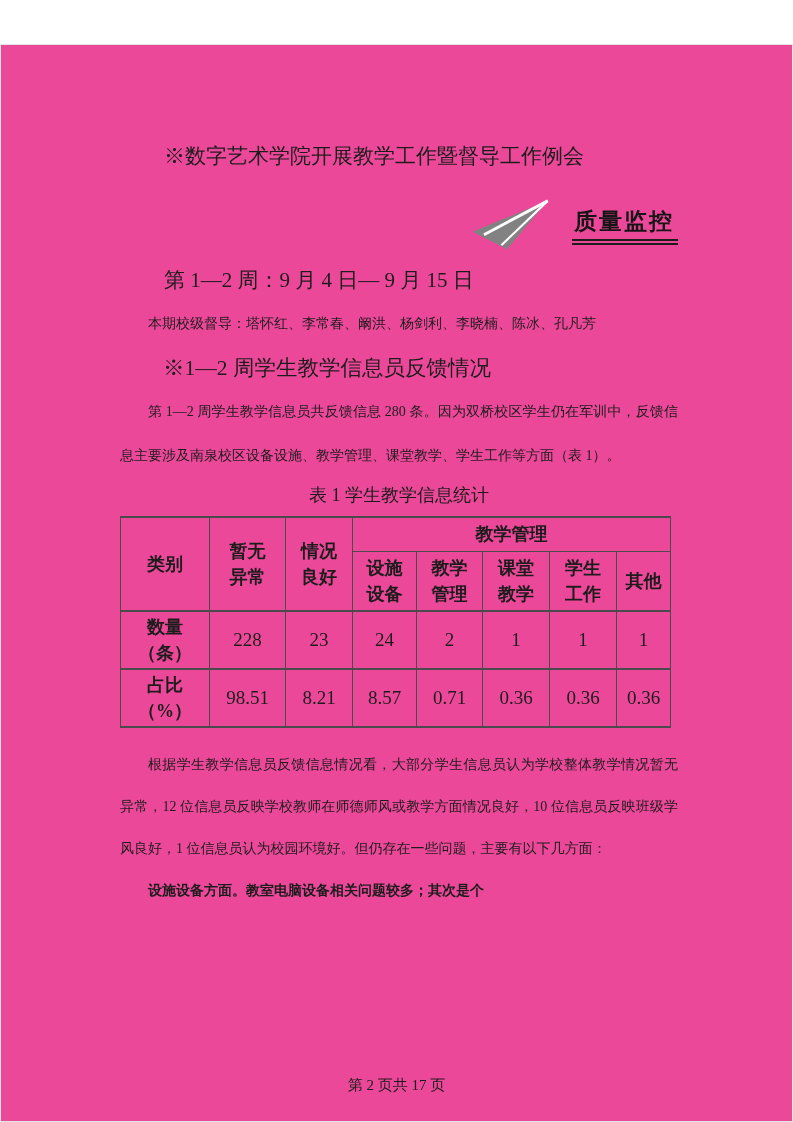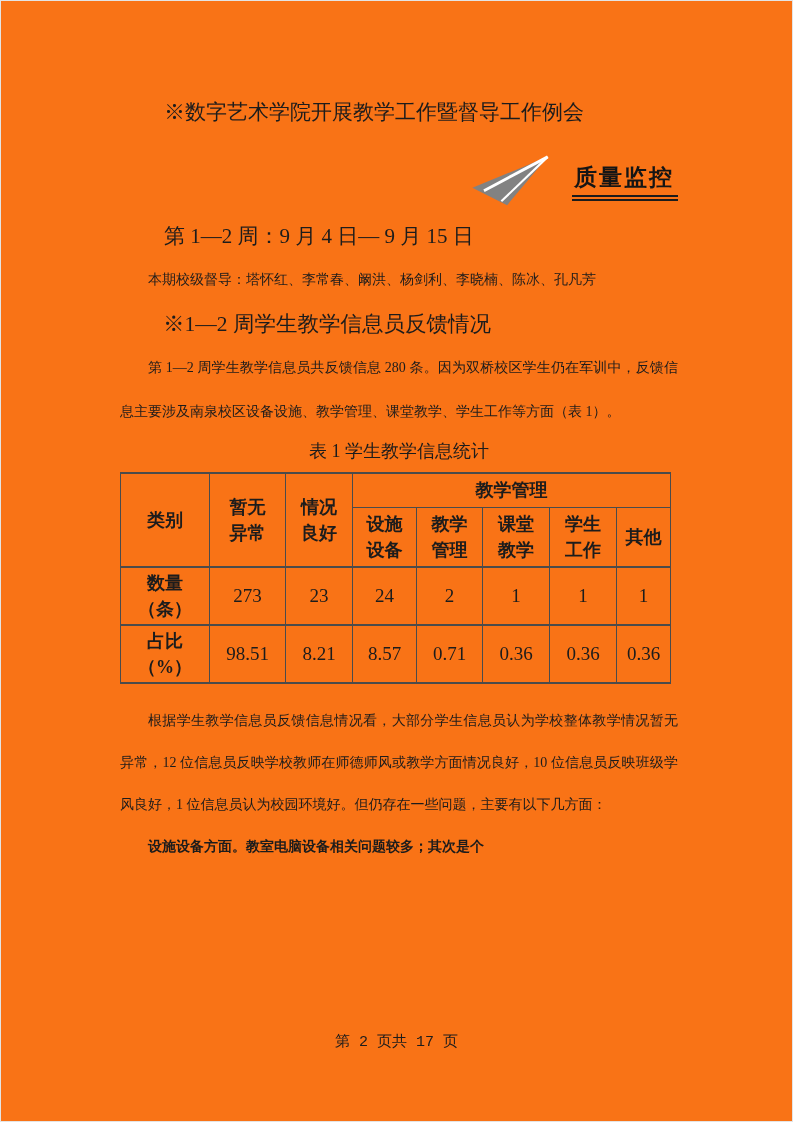--- a/index.html
+++ b/index.html
@@ -6,22 +6,23 @@
   html, body { background: #ffffff; }
   body {
     width: 793px; height: 1122px;
     position: relative;
     font-family: "Liberation Serif", "DejaVu Serif", serif;
     color: #1c1c1c;
     overflow: hidden;
   }
   .page {
     position: absolute; inset: 0;
-    background: #f97316;
+    background: #ec4899;
     box-shadow: inset 0 0 0 1px #e4e4e4;
+    margin-top: 44px;
   }
   .content {
     position: absolute;
     left: 120px; top: 0;
     width: 558px;
   }
   .p-body {
     font-size: 14px;
     line-height: 44px;
     text-align: justify;
@@ -105,21 +106,20 @@
   tr.row-pct th, tr.row-pct td { border-top: 2.5px solid #4b4b4b; }
   .para-analysis { margin-top: 16px; line-height: 42px; }
   .para-facilities { line-height: 42px; font-weight: bold; }
   .footer {
     position: absolute;
     left: 0; right: 0;
     top: 1032px;
     text-align: center;
     font-size: 15px;
     color: #1c1c1c;
-    font-family: Liberation Mono, monospace;
   }
   .plane-icon { flex: 0 0 auto; }
 </style>
 </head>
 <body>
 
 <div class="page">
   <div class="content">
 
     <p class="meeting-line">※数字艺术学院开展教学工作暨督导工作例会</p>
@@ -170,21 +170,21 @@
 管理</th>
           <th class="hdr pl">课堂
 教学</th>
           <th class="hdr pl">学生
 工作</th>
           <th class="hdr">其他</th>
         </tr>
         <tr class="row-qty">
           <th class="hdr pl">数量
 （条）</th>
-          <td class="num">273</td>
+          <td class="num">228</td>
           <td class="num">23</td>
           <td class="num">24</td>
           <td class="num">2</td>
           <td class="num">1</td>
           <td class="num">1</td>
           <td class="num">1</td>
         </tr>
         <tr class="row-pct">
           <th class="hdr pl">占比
 （%）</th>

